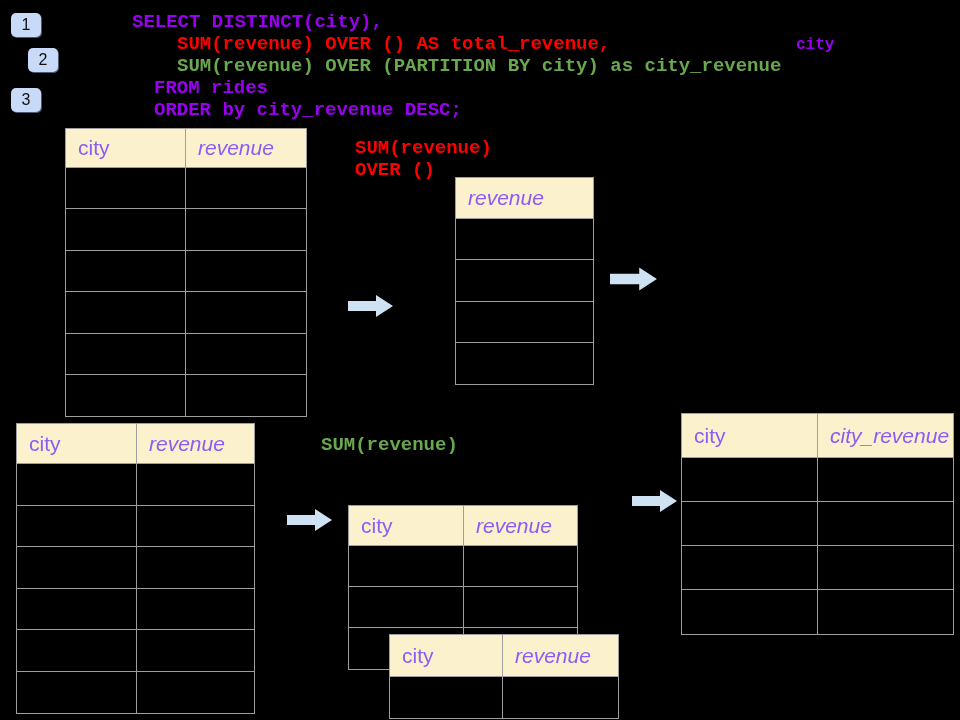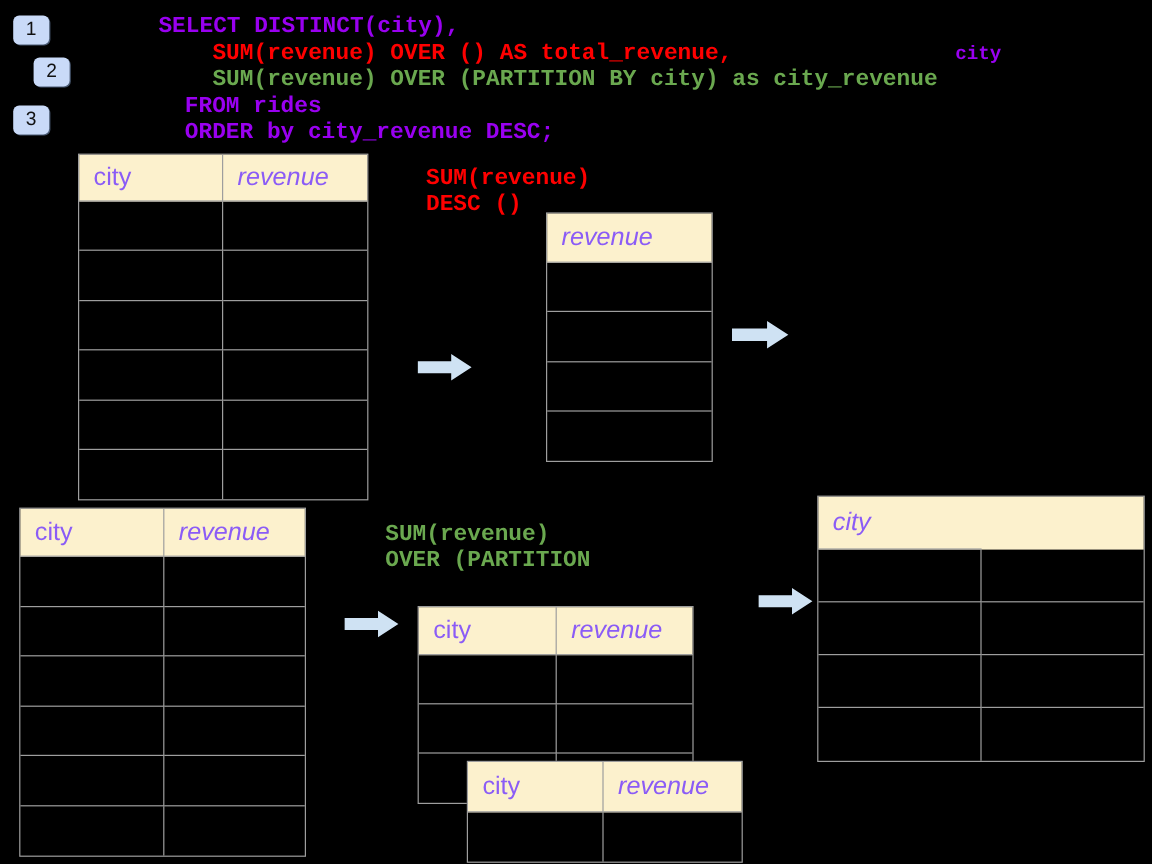--- a/index.html
+++ b/index.html
@@ -43,23 +43,23 @@
 <div class="canvas">
 
   <div class="badge" style="left:11px;top:13px;">1</div>
   <div class="badge" style="left:28px;top:48px;">2</div>
   <div class="badge" style="left:11px;top:88px;">3</div>
 
   <div class="code code-main" style="left:88px;top:11px;"><div style="color: var(--purple); margin-left: 0px;">SELECT DISTINCT(city),</div><div style="color: var(--red); margin-left: 45px;">SUM(revenue) OVER () AS total_revenue,</div><div style="color: var(--green); margin-left: 45px;">SUM(revenue) OVER (PARTITION BY city) as city_revenue</div><div style="color: var(--purple); margin-left: 22px;">FROM rides</div><div style="color: var(--purple); margin-left: 22px;">ORDER by city_revenue DESC;</div></div>
 
   <div class="code code-note c-purple" style="left:752px;top:34px;"><div>city</div></div>
 
-  <div class="code code-main c-red" style="left:311px;top:137px;"><div>SUM(revenue)</div><div>DESC ()</div></div>
-
-  <div class="code code-main c-green" style="left:277px;top:434px;"><div>SUM(revenue)</div><div>OVER (PARTITION</div></div>
+  <div class="code code-main c-red" style="left:311px;top:137px;"><div>SUM(revenue)</div><div>OVER ()</div></div>
+
+  <div class="code code-main c-green" style="left:277px;top:434px;"><div>SUM(revenue)</div></div>
 
   <div class="dtable" style="left:65px;top:128px;--hh:39px;--rh:41.4px;">
       <div class="trow thead">
         <div class="tcell" style="width: 120px;">city</div>
         <div class="tcell" style="width: 120px;">revenue</div>
       </div>
       <div class="trow">
         <div class="tcell" style="width: 120px;"></div>
         <div class="tcell" style="width: 120px;"></div>
       </div>
@@ -160,20 +160,21 @@
       </div>
       <div class="trow">
         <div class="tcell" style="width: 113px;"></div>
         <div class="tcell" style="width: 115px;"></div>
       </div>
     </div>
 
   <div class="dtable" style="left:681px;top:413px;--hh:44px;--rh:44px;">
       <div class="trow thead">
         <div class="tcell" style="width: 136px;">city</div>
+        <div class="tcell" style="width: 135px;">city_revenue</div>
       </div>
       <div class="trow">
         <div class="tcell" style="width: 136px;"></div>
         <div class="tcell" style="width: 135px;"></div>
       </div>
       <div class="trow">
         <div class="tcell" style="width: 136px;"></div>
         <div class="tcell" style="width: 135px;"></div>
       </div>
       <div class="trow">

